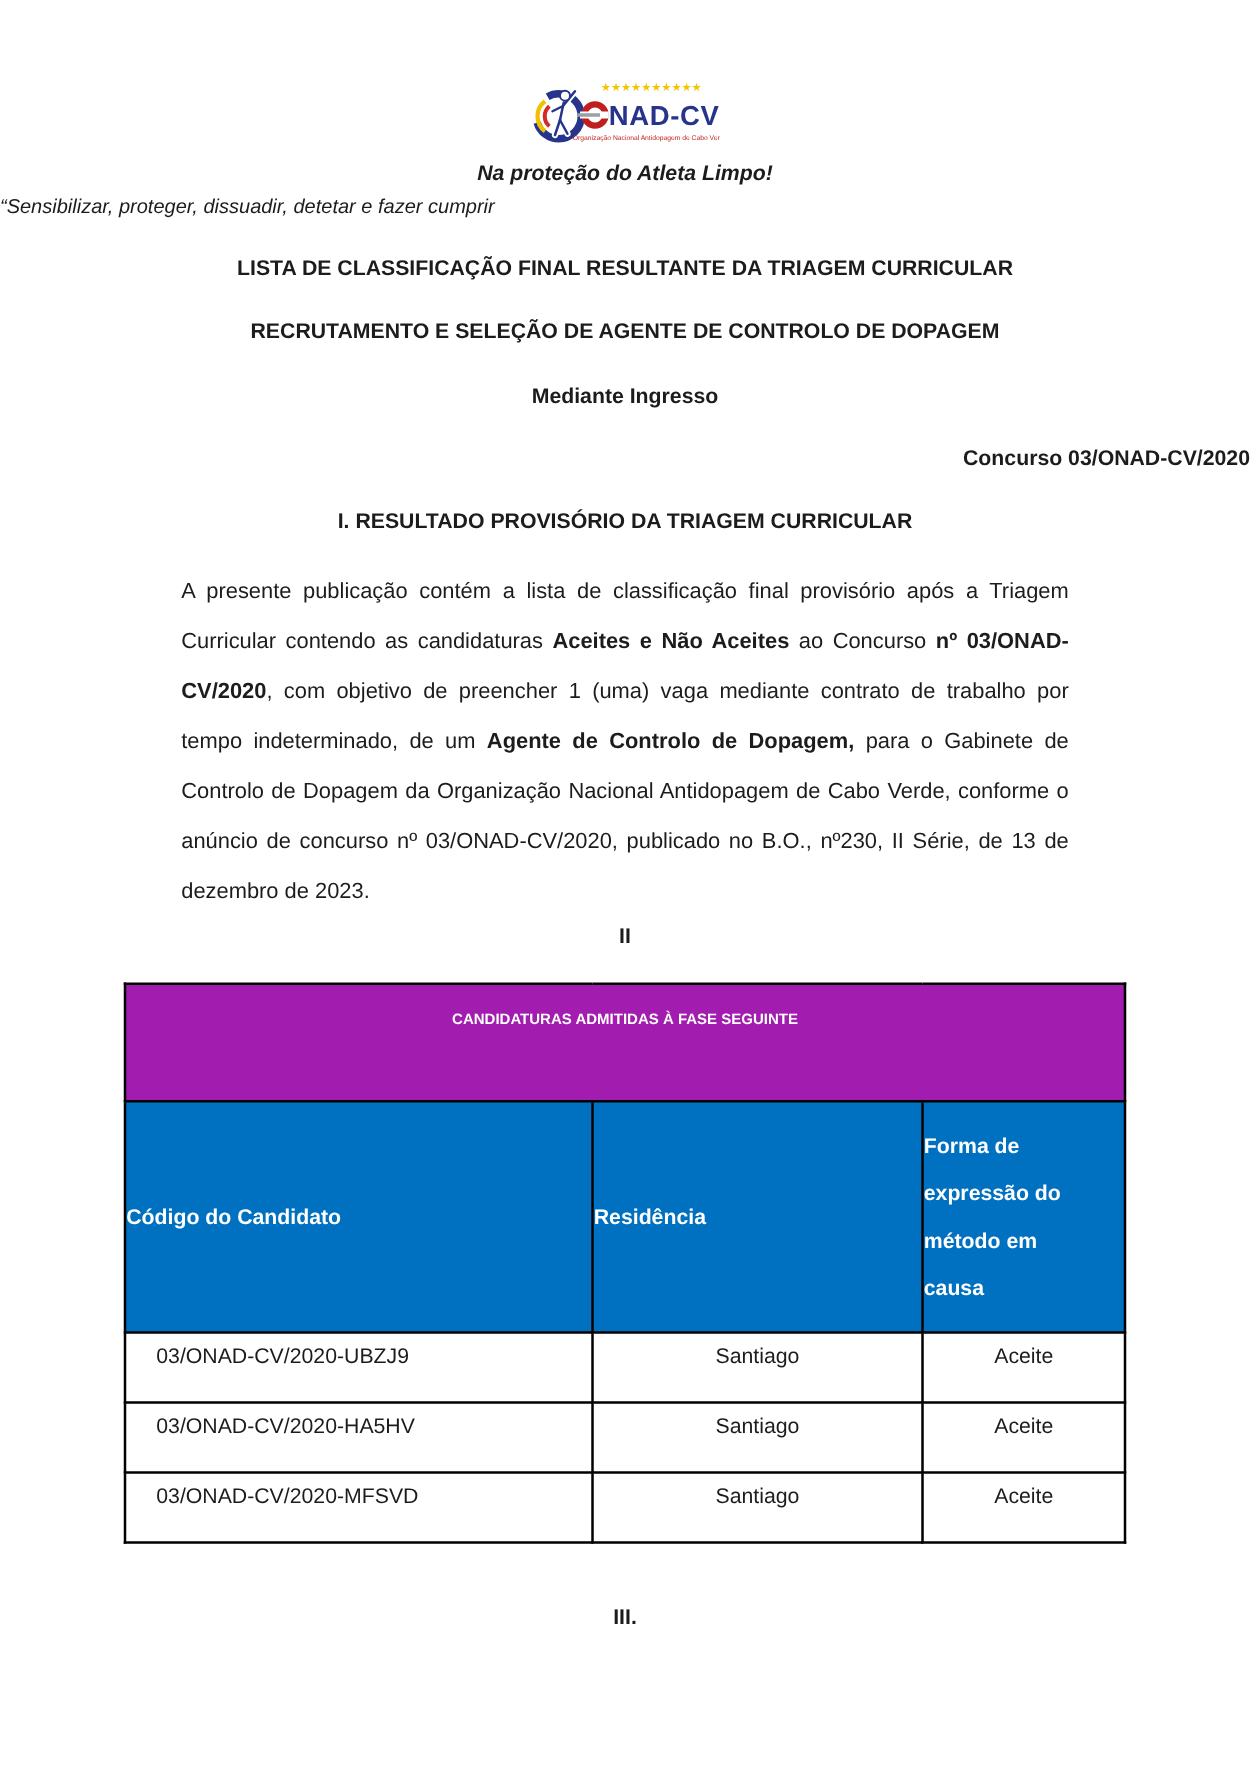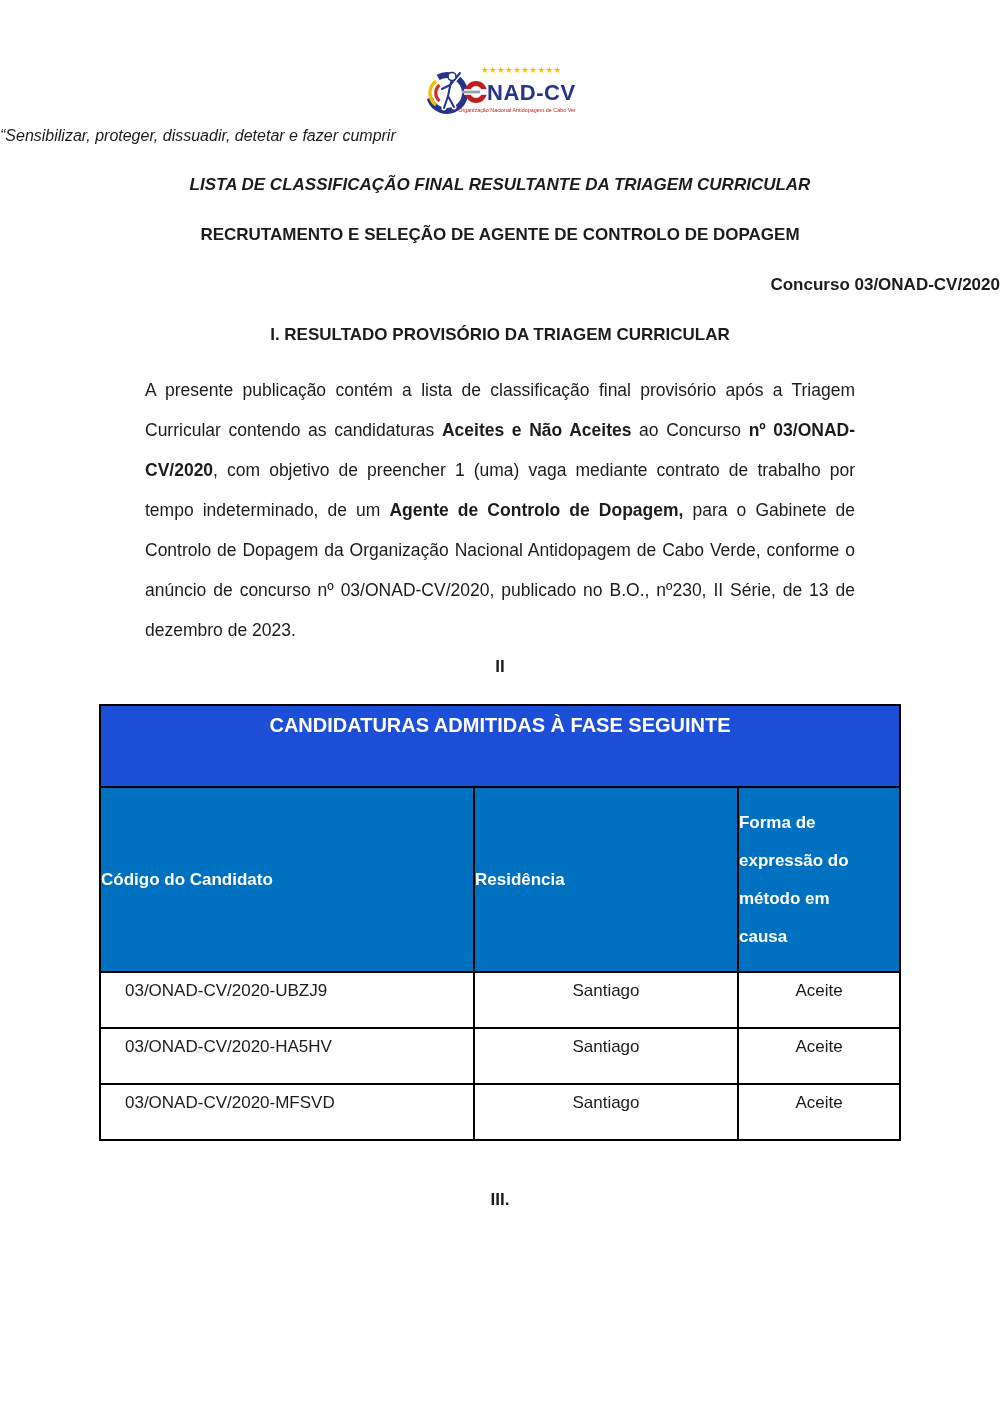--- a/index.html
+++ b/index.html
@@ -8,39 +8,39 @@
     font-family:"Liberation Sans", sans-serif;color:#1c1c1c;
   }
   .page{position:relative;width:1000px;height:1414px;overflow:hidden;background:#fff;}
 
   .logo-wrap{text-align:center;padding-top:62px;line-height:0;}
 
   .tag1{margin-top:8px;text-align:center;font-size:17px;line-height:22px;font-weight:bold;font-style:italic;}
   .tag2{margin-top:5px;text-align:left;font-size:16px;line-height:22px;font-style:italic;}
 
   .hd{text-align:center;font-size:17px;line-height:22px;font-weight:bold;}
-  .hd1{margin-top:27px;font-style:italic;}
+  .hd1{margin-top:27px;}
   .hd2{margin-top:28px;}
   .hd3{margin-top:30px;}
   .hd4{margin-top:28px;text-align:right;}
   .hd5{margin-top:28px;}
 
   .para{margin:24px 145px 0 145px;font-size:17.5px;line-height:40px;text-align:justify;}
   .para b{font-weight:bold;}
 
   .sec-ii{margin-top:6px;text-align:center;font-size:17px;line-height:22px;font-weight:bold;}
 
   table.cand{
     border-collapse:collapse;table-layout:fixed;
     width:800px;margin:26px auto 0 auto;
   }
   table.cand th, table.cand td{border:2px solid #000;}
   .title-cell{
-    background:#1d4ed8;color:#fff;font-weight:bold;font-size:20px;
-    height:71px;vertical-align:top;padding-top:8px;text-align:center;
+    background:#a21caf;color:#fff;font-weight:bold;font-size:12px;
+    height:71px;vertical-align:top;padding-top:20px;text-align:center;
   }
   .colhead{
     background:#0070C0;color:#fff;font-weight:bold;font-size:17px;
     height:183px;vertical-align:middle;text-align:left;padding:0;
   }
   .colhead .wrap3{display:inline-block;width:130px;line-height:38px;}
   td.cell{height:45px;vertical-align:top;padding-top:8px;font-size:17px;background:#fff;}
   td.code{text-align:left;padding-left:24px;}
   td.ctr{text-align:center;}
 
@@ -83,24 +83,26 @@
         <rect x="40" y="27.2" width="23" height="5.6" fill="#ffffff"></rect>
         <rect x="38" y="28.6" width="18" height="2.8" fill="#9aa0a8"></rect>
       </g>
 
       <text x="63" y="38" font-size="22" font-weight="bold" fill="#26348C" letter-spacing="0.5">NAD-CV</text>
 
       <text x="96" y="50" text-anchor="middle" font-size="5.4" fill="#C11F1F">Organização Nacional Antidopagem de Cabo Verde</text>
     </svg>
   </div>
 
+  <div class="tag1">Na proteção do Atleta Limpo!</div>
   <div class="tag2">“Sensibilizar, proteger, dissuadir, detetar e fazer cumprir</div>
 
   <div class="hd hd1">LISTA DE CLASSIFICAÇÃO FINAL RESULTANTE DA TRIAGEM CURRICULAR</div>
   <div class="hd hd2">RECRUTAMENTO E SELEÇÃO DE AGENTE DE CONTROLO DE DOPAGEM</div>
+  <div class="hd hd3">Mediante Ingresso</div>
   <div class="hd hd4">Concurso 03/ONAD-CV/2020</div>
   <div class="hd hd5">I. RESULTADO PROVISÓRIO DA TRIAGEM CURRICULAR</div>
 
   <p class="para"><span>A presente publicação contém a lista de classificação final provisório após a Triagem Curricular contendo as candidaturas </span><b>Aceites e Não Aceites</b><span> ao Concurso </span><b>nº 03/ONAD-CV/2020</b><span>, com objetivo de preencher 1 (uma) vaga mediante contrato de trabalho por tempo indeterminado, de um </span><b>Agente de Controlo de Dopagem,</b><span> para o Gabinete de Controlo de Dopagem da Organização Nacional Antidopagem de Cabo Verde, conforme o anúncio de concurso nº 03/ONAD-CV/2020, publicado no B.O., nº230, II Série, de 13 de dezembro de 2023.</span></p>
 
   <div class="sec-ii">II</div>
 
   <table class="cand">
     <colgroup>
         <col style="width:374px">

